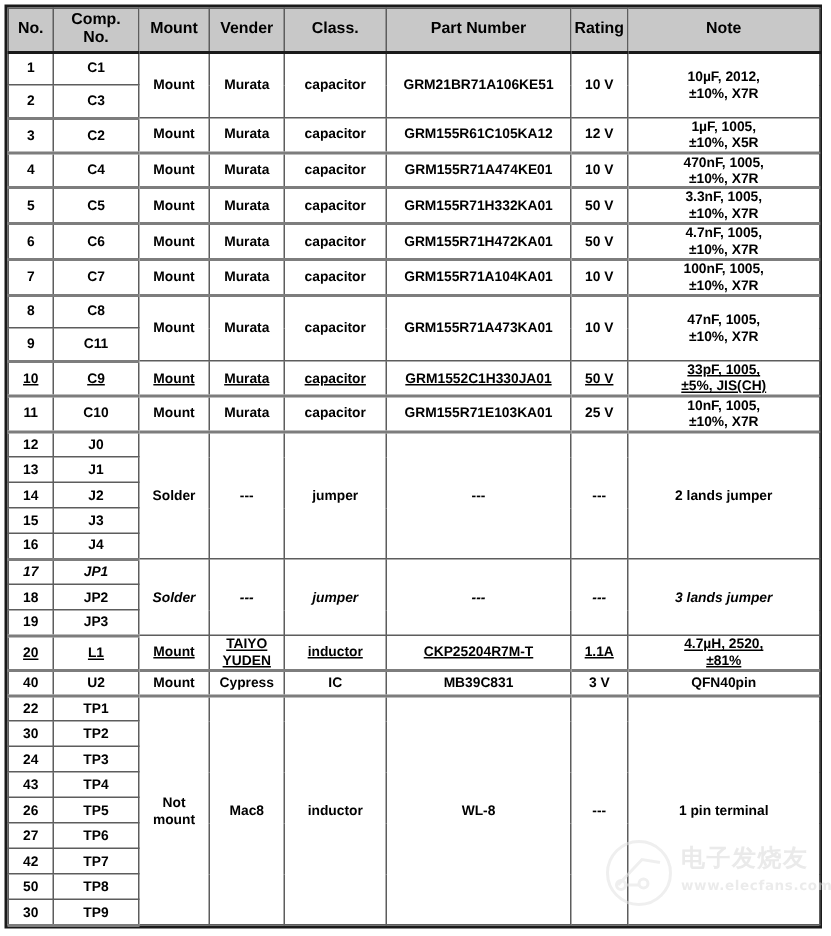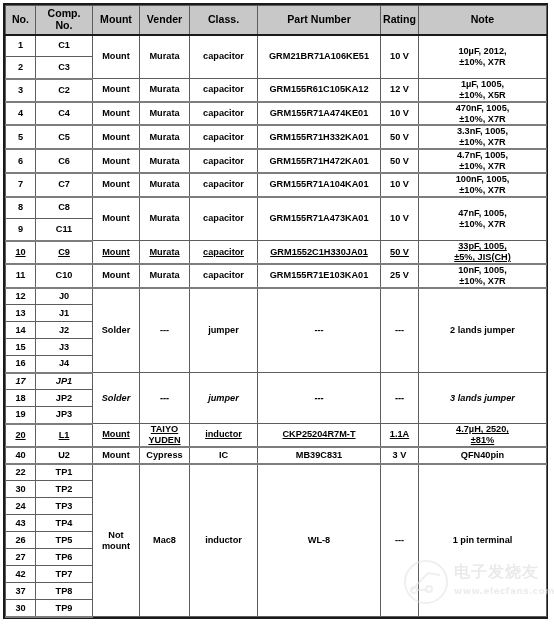--- a/index.html
+++ b/index.html
@@ -375,21 +375,21 @@
         </tr>
         <tr style="height: 17px;">
           <td class="cell-no">27</td>
           <td class="cell-comp">TP6</td>
         </tr>
         <tr style="height: 17px;">
           <td class="cell-no">42</td>
           <td class="cell-comp">TP7</td>
         </tr>
         <tr style="height: 17px;">
-          <td class="cell-no">37</td>
+          <td class="cell-no">50</td>
           <td class="cell-comp">TP8</td>
         </tr>
         <tr class="group-end" style="height: 17px;">
           <td class="cell-no">30</td>
           <td class="cell-comp">TP9</td>
         </tr>
       </tbody>
   </table>
 </div>
 

